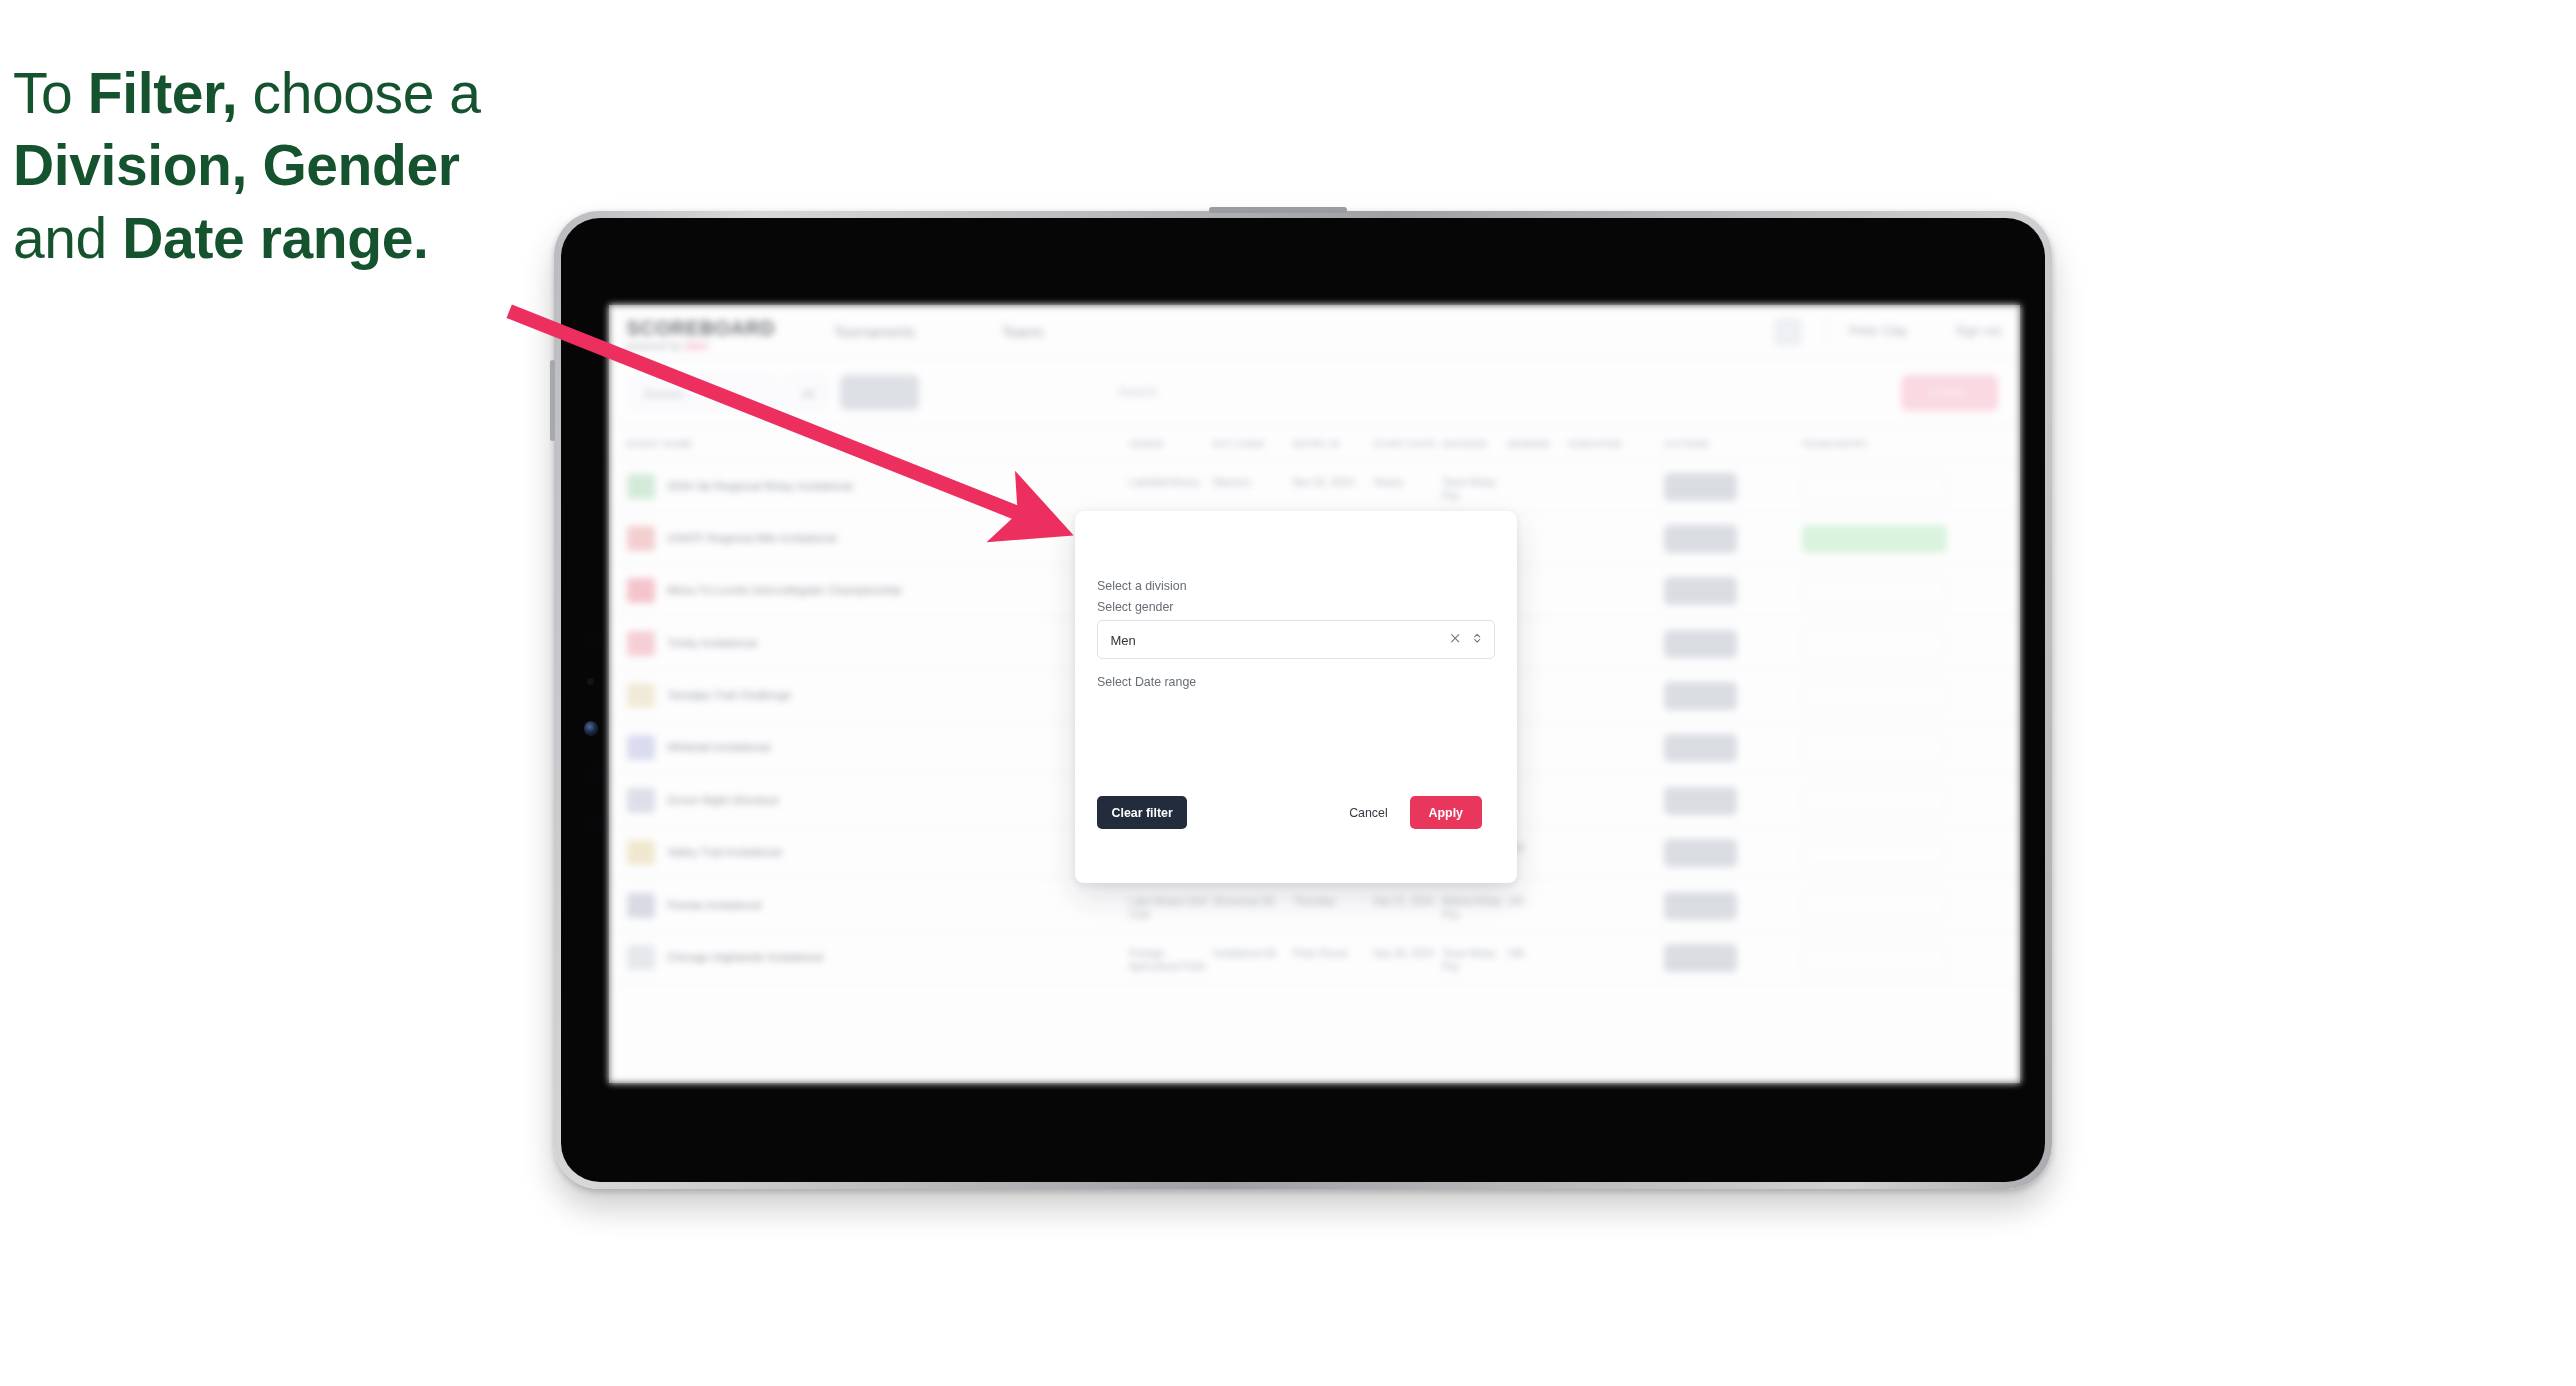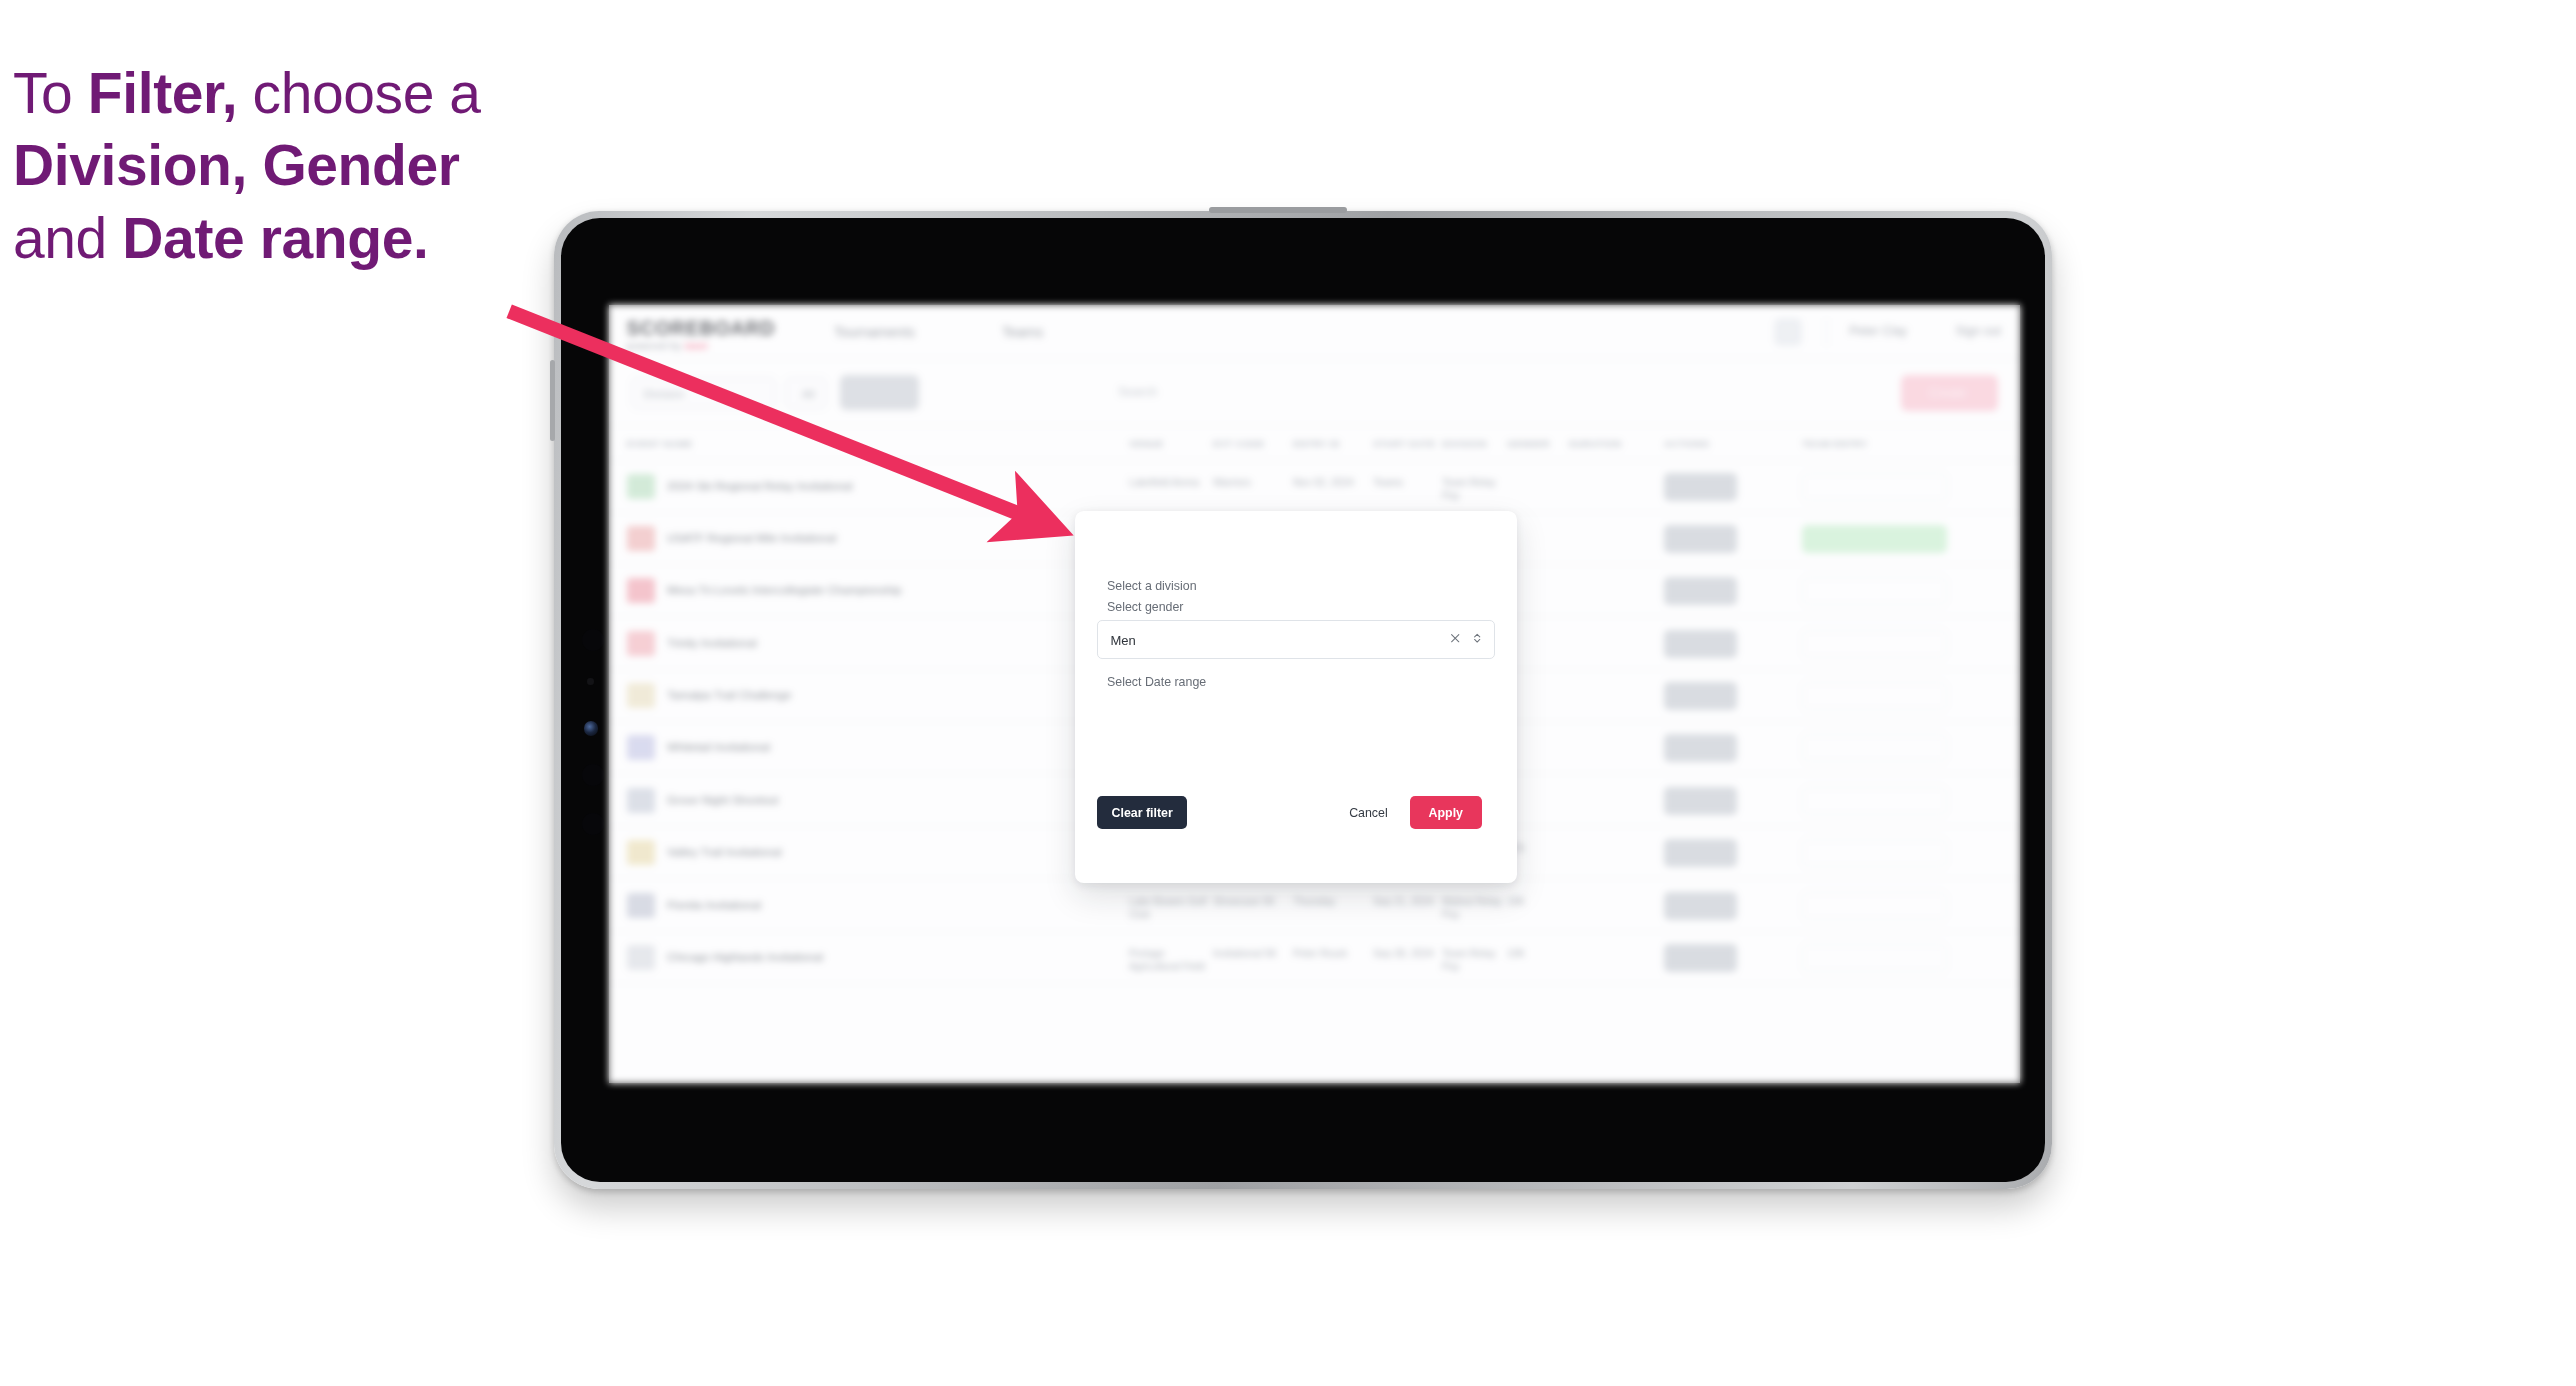--- a/index.html
+++ b/index.html
@@ -12,21 +12,21 @@
   }
   #stage { position: relative; width: 2576px; height: 1386px; background: #fff; }
 
   
   #caption {
     position: absolute;
     left: 13px; top: 57px;
     width: 553px;
     font-size: 57px;
     line-height: 1.27;
-    color: #701a75;
+    color: #14532d;
     letter-spacing: -0.4px;
   }
   #caption b { font-weight: 700; }
 
   
   #tablet {
     position: absolute;
     left: 554px; top: 211px;
     width: 1498px; height: 978px;
     background: linear-gradient(100deg,#b9bbbe 0%,#d6d8da 12%,#9fa1a4 50%,#cfd1d3 88%,#a9abae 100%);
@@ -125,21 +125,21 @@
   #modal-head { position:absolute; left:0; top:0; width:100%; height: 57px;
                 border-bottom: 0.7px solid #f1f2f5; }
   #modal-title { position:absolute; left: 22px; top: 18px; font-size: 19px;
                  font-weight: 600; color: #2b2f36; }
   #modal-close { position:absolute; right: 16px; top: 11.6px; width: 28px; height: 28px;
                  display:flex; align-items:center; justify-content:center;
                  color:#5b6169; cursor: pointer; background:none; border:none; }
   #modal-close svg { width: 16px; height: 16px; }
 
   #modal-body { position:absolute; left: 22px; top: 68px; right: 22px; }
-  .field-label { font-size: 12.4px; color:#676d76; margin-bottom: 6.5px; margin-left: 10px; }
+  .field-label { font-size: 12.4px; color:#676d76; margin-bottom: 6.5px; }
   .field { position:relative; width: 100%; height: 39px; border:0.7px solid #dfe3e8;
            border-radius: 5.1px; background:#fff; margin-bottom: 16px; }
   .field.focused { border-color:#9fb3d6; box-shadow: 0 0 0 0.7px #9fb3d6 inset; }
   .field .val { position:absolute; left: 12.4px; top: 11.6px; font-size: 13px; color:#2f343b; }
   .field .icons { position:absolute; right: 10.2px; top: 0; height: 100%;
                   display:flex; align-items:center; gap: 10.2px; color:#6d737b; }
   .field .icons svg { width: 12.4px; height: 12.4px; }
   .field.date .val { left: 45px; }
   .field .cal { position:absolute; left: 14.5px; top: 12.4px; color:#2f343b; }
   .field .cal svg { width: 14.5px; height: 14.5px; }

